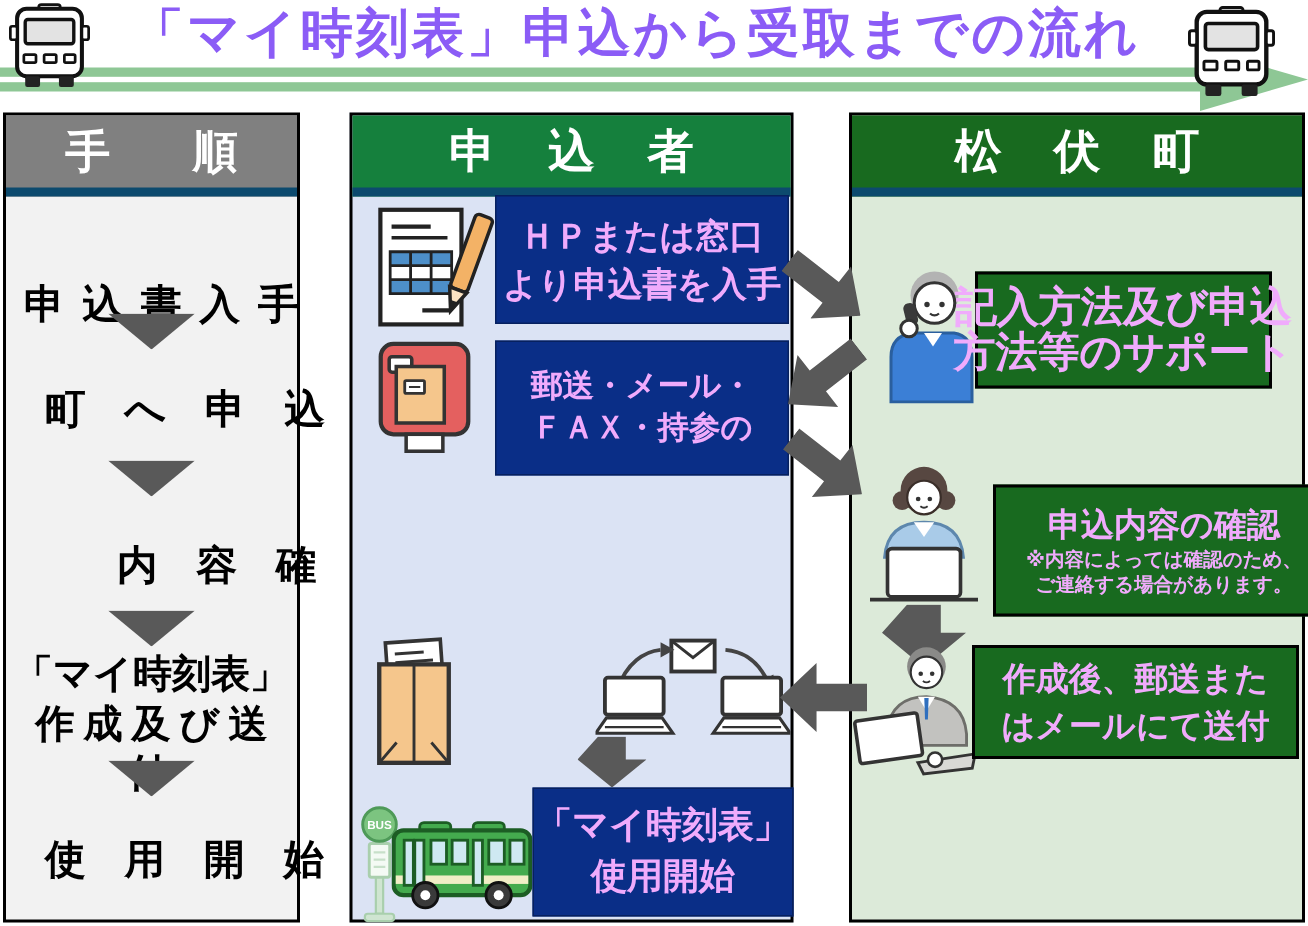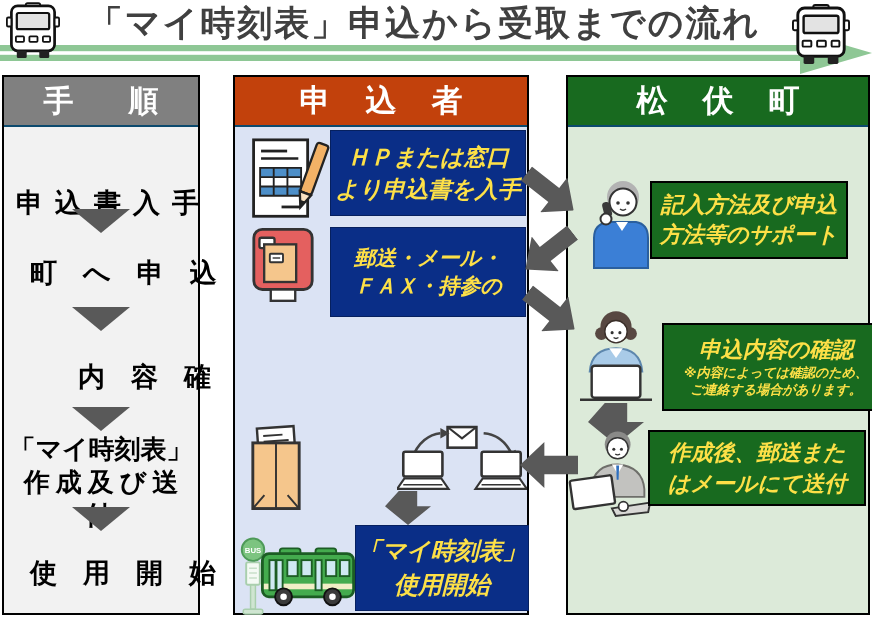--- a/index.html
+++ b/index.html
@@ -3,49 +3,49 @@
 <meta charset="utf-8">
 <style>
   html,body{margin:0;padding:0;background:#fff;}
   .canvas{
     position:relative;width:872px;height:617px;background:#fff;overflow:hidden;
     font-family:"Liberation Sans","DejaVu Sans",sans-serif;font-weight:700;color:#111;
   }
   
   .title-text{
     position:absolute;left:62px;top:0;width:724px;height:46px;line-height:46px;
-    text-align:center;font-size:35px;letter-spacing:2px;color:#404040;white-space:nowrap;
+    text-align:center;font-size:35px;letter-spacing:2px;color:#8b5cf6;white-space:nowrap;
   }
   .title-bus{position:absolute;z-index:2;}
   .title-bus.left{left:6px;top:2px;width:54px;height:58px;}
   .title-bus.right{left:792px;top:4px;width:58px;height:62px;}
   .title-arrow{position:absolute;left:0;top:32px;width:872px;height:44px;z-index:1;}
   
   .col{position:absolute;top:75px;height:540px;border:2px solid #000;box-sizing:border-box;}
   .col-steps{left:2px;width:198px;background:#f2f2f2;}
   .col-applicant{left:233px;width:296px;background:#dbe3f4;}
   .col-town{left:566px;width:304px;background:#dcead9;}
   .col-header{
-    position:absolute;left:0;top:0;right:0;height:48px;border-bottom:2px solid #0c4a6e;
+    position:absolute;left:0;top:0;right:0;height:48px;border-bottom:6px solid #0c4a6e;
     display:flex;align-items:center;justify-content:center;color:#fff;white-space:nowrap;
   }
   .col-steps .col-header{background:#808080;font-size:30px;letter-spacing:55px;text-indent:55px;}
-  .col-applicant .col-header{background:#c2410c;font-size:31px;letter-spacing:35px;text-indent:35px;}
+  .col-applicant .col-header{background:#15803d;font-size:31px;letter-spacing:35px;text-indent:35px;}
   .col-town .col-header{background:#186a1f;font-size:31px;letter-spacing:35px;text-indent:35px;}
   
   .step{position:absolute;left:0;width:100%;text-align:center;font-size:27px;color:#000;white-space:nowrap;}
   .ls5{letter-spacing:12px;text-indent:12px;}
   .ls4{letter-spacing:26px;text-indent:26px;}
   .step-multi{position:absolute;left:0;width:100%;text-align:center;font-size:26px;line-height:33px;color:#000;}
   .step-multi .l2{letter-spacing:6px;text-indent:6px;}
   .tri-down{position:absolute;left:50%;transform:translateX(-50%);width:58px;height:24px;
     background:#595959;clip-path:polygon(0 0,100% 0,50% 100%);}
   
   .box{position:absolute;display:flex;flex-direction:column;align-items:center;justify-content:center;
-    color:#fde047;text-align:right;white-space:nowrap;box-sizing:border-box;font-style:italic;}
+    color:#f0abfc;text-align:right;white-space:nowrap;box-sizing:border-box;}
   .box-blue{background:#0a2e87;border:1px solid #06205f;}
   .box-green{background:#186a1f;border:2px solid #000;}
   
   .barrow{position:absolute;background:#595959;}
   .arrow-right{clip-path:polygon(0 30%,58% 30%,58% 0,100% 50%,58% 100%,58% 70%,0 70%);}
   .arrow-left{clip-path:polygon(100% 30%,42% 30%,42% 0,0 50%,42% 100%,42% 70%,100% 70%);}
   .arrow-down{clip-path:polygon(30% 0,70% 0,70% 45%,100% 45%,50% 100%,0 45%);}
   .icon{position:absolute;}
   .or-label{position:absolute;font-size:24px;color:#000;letter-spacing:2px;white-space:nowrap;}
 </style>
@@ -215,21 +215,21 @@
       <polygon points="30,46 36,55 42,46" fill="#fff"></polygon>
       <circle cx="37" cy="21" r="16" fill="#b3b3b3"></circle>
       <circle cx="37" cy="26" r="13.5" fill="#fff" stroke="#333" stroke-width="2"></circle>
       <circle cx="32" cy="27" r="1.8" fill="#333"></circle>
       <circle cx="42" cy="27" r="1.8" fill="#333"></circle>
       <path d="M34,33 q3,2.5 6,0" fill="none" stroke="#333" stroke-width="1.5"></path>
       <rect x="17" y="26" width="8" height="15" rx="3.5" fill="#3a3a3a" transform="rotate(-14 21 33)"></rect>
       <circle cx="20" cy="43" r="5.5" fill="#fff" stroke="#333" stroke-width="2"></circle>
     </svg>
 
-    <div class="box box-green" style="left:82px;top:104px;width:198px;height:78px;font-size:22px;line-height:30px;">
+    <div class="box box-green" style="left:82px;top:104px;width:198px;height:78px;font-size:28px;line-height:30px;">
       <div>記入方法及び申込</div>
       <div>方法等のサポート</div>
     </div>
 
     <svg class="icon" style="left:12px;top:230px;width:72px;height:98px;" viewBox="0 0 74 100">
       <circle cx="22" cy="27" r="6.5" fill="#574741"></circle>
       <circle cx="52" cy="27" r="6.5" fill="#574741"></circle>
       <circle cx="37" cy="20" r="16" fill="#574741"></circle>
       <circle cx="37" cy="25" r="11.5" fill="#fff" stroke="#3a2e29" stroke-width="1.5"></circle>
       <circle cx="33" cy="26" r="1.6" fill="#333"></circle>

